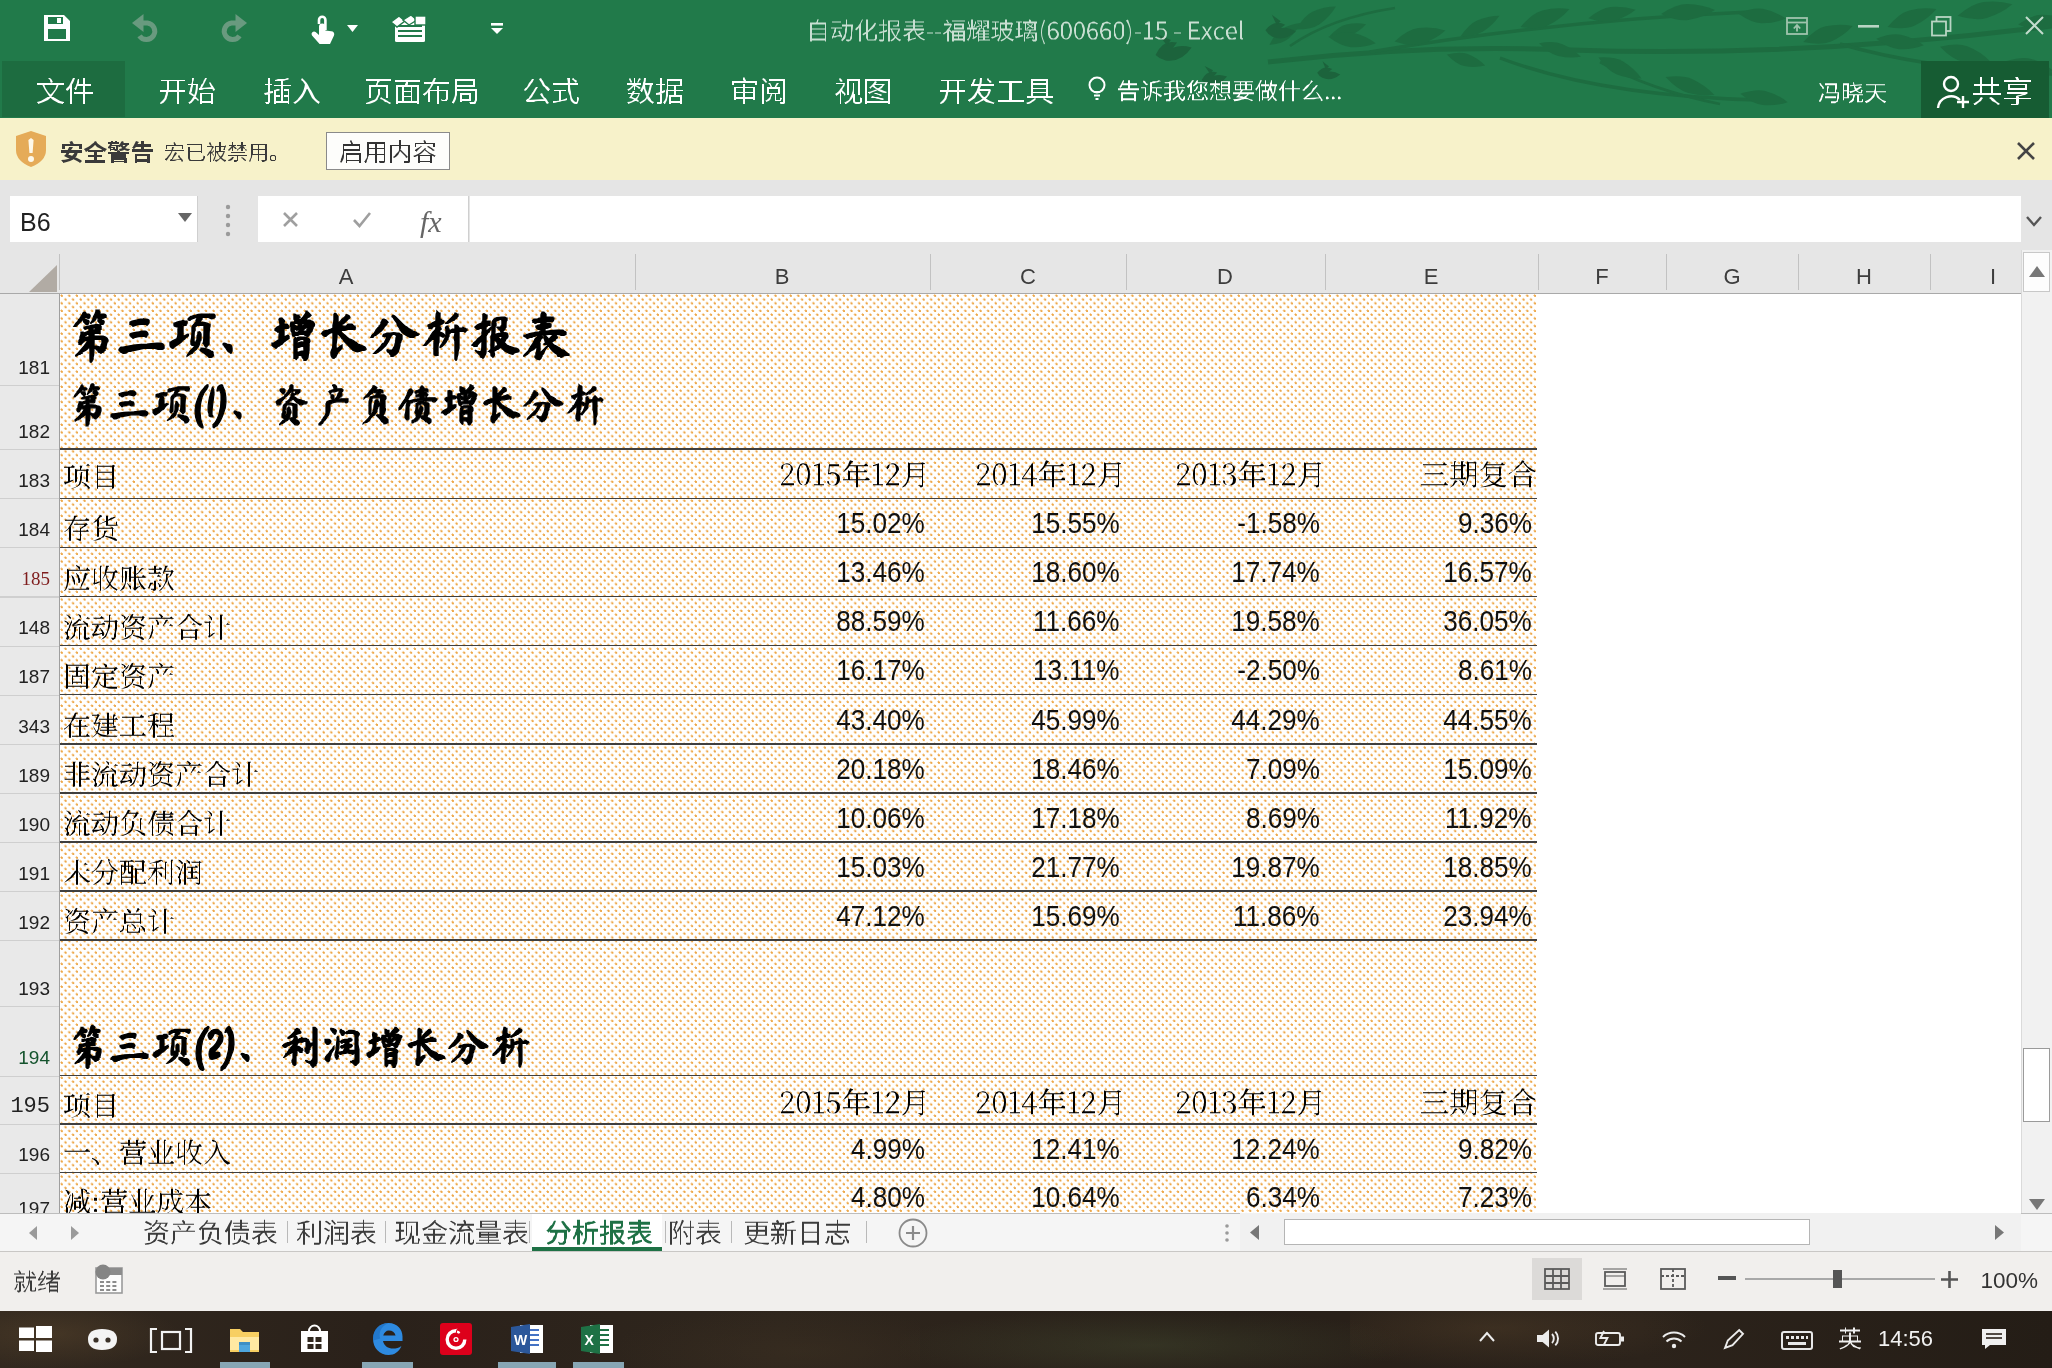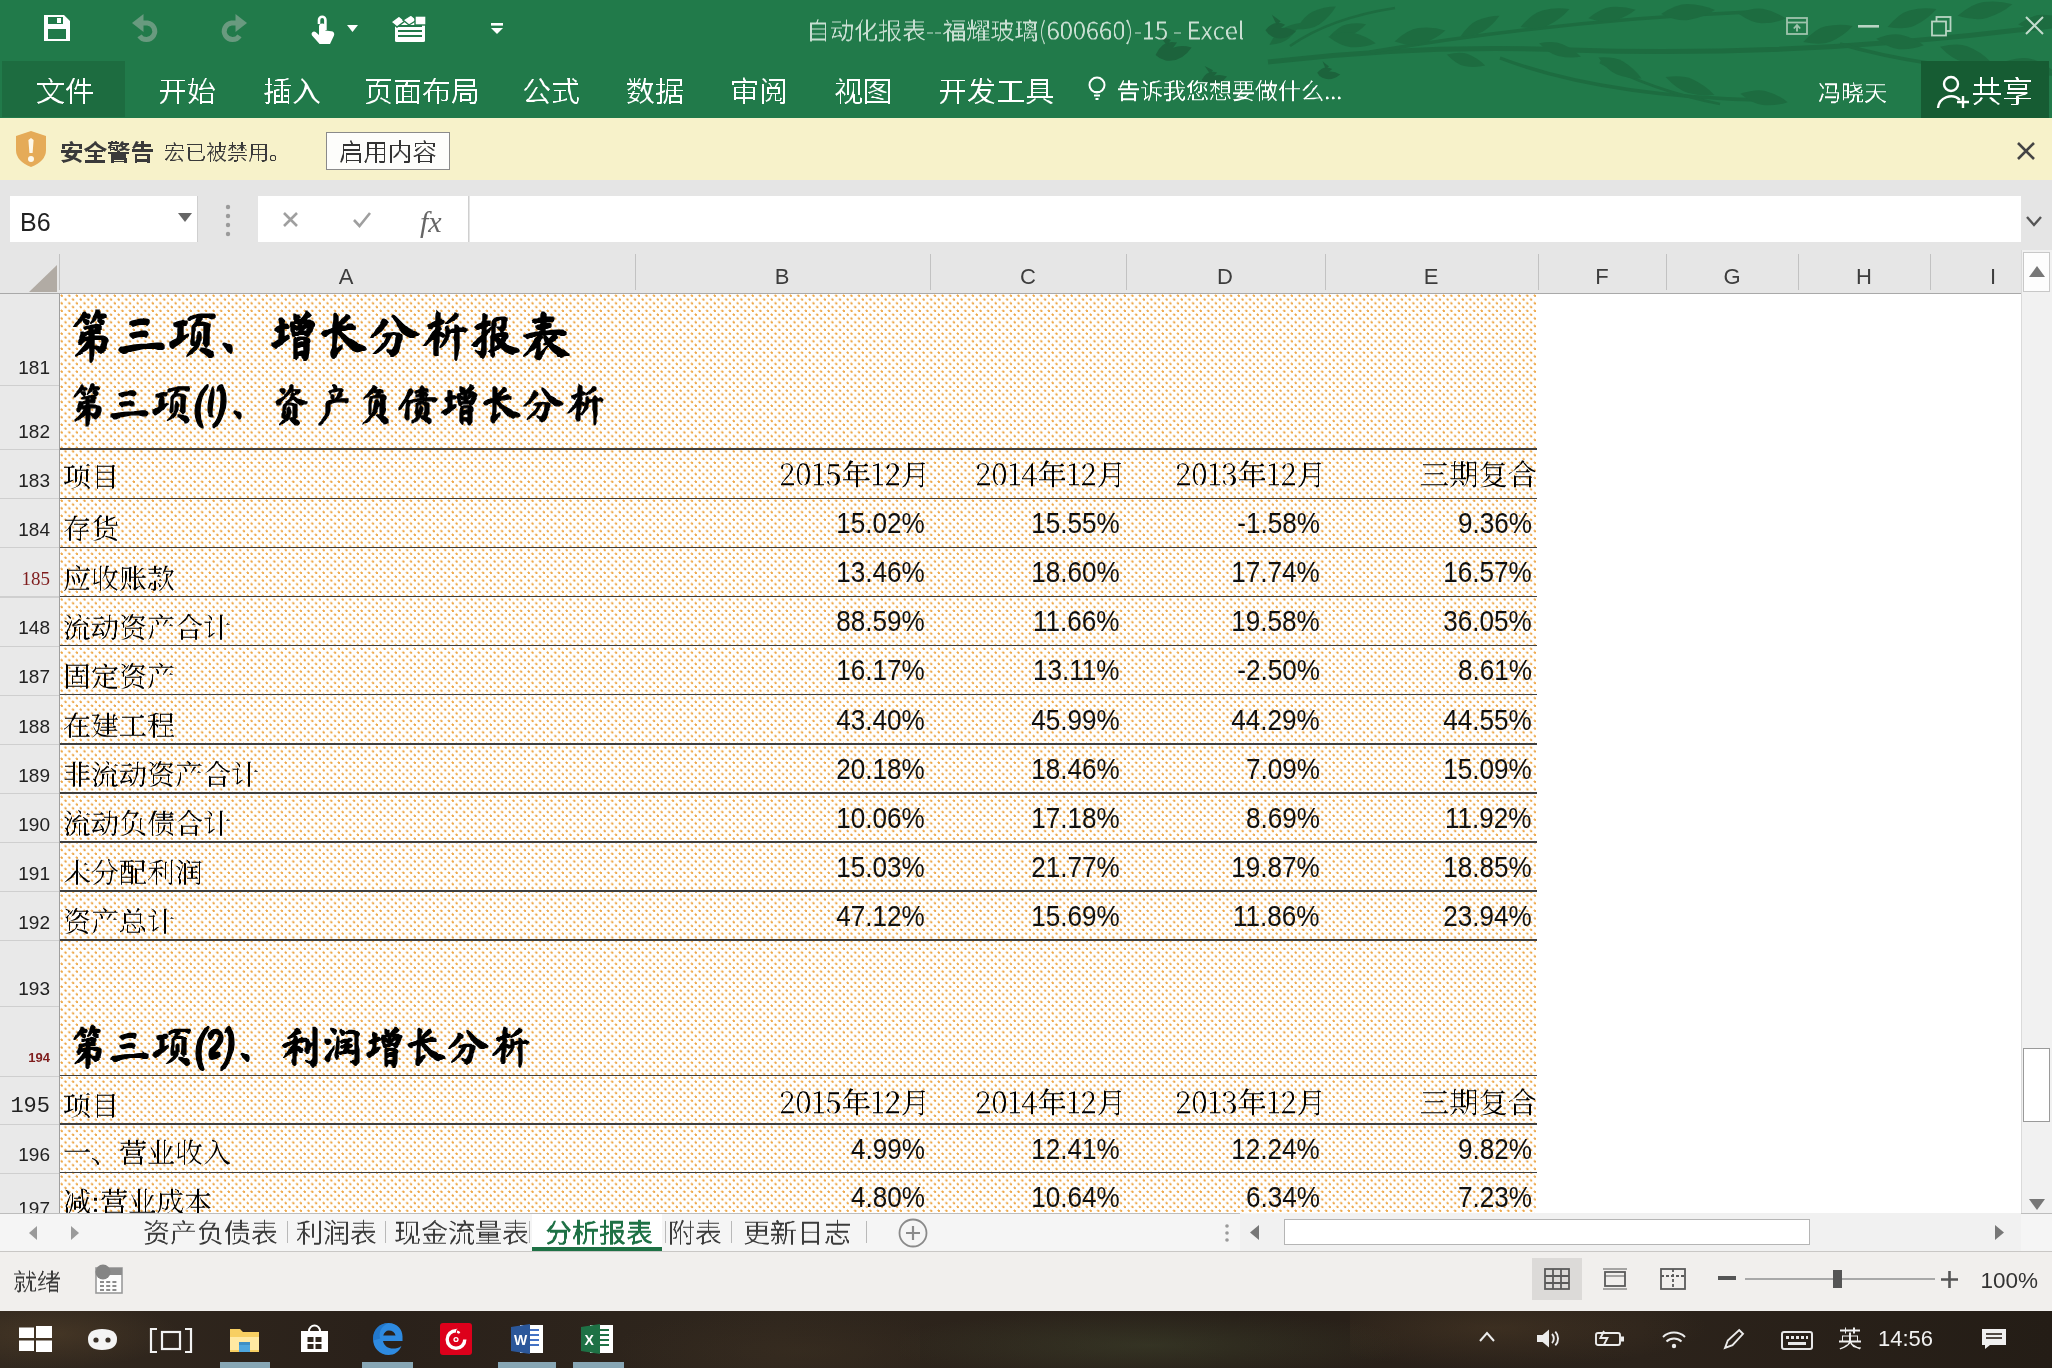--- a/index.html
+++ b/index.html
@@ -236,33 +236,33 @@
 <div style="position:absolute;right:2002px;top:470px;font-family:'Liberation Sans',sans-serif;font-size:19px;font-weight:400;color:#222;line-height:21.8px;white-space:pre">183</div>
 <div style="position:absolute;left:0px;top:547.3px;width:58.5px;height:1.2px;background:#cfcfcf;"></div>
 <div style="position:absolute;right:2002px;top:519.1px;font-family:'Liberation Sans',sans-serif;font-size:19px;font-weight:400;color:#222;line-height:21.8px;white-space:pre">184</div>
 <div style="position:absolute;left:0px;top:596.4px;width:58.5px;height:1.2px;background:#cfcfcf;"></div>
 <div style="position:absolute;right:2002px;top:568.2px;font-family:Liberation Serif, serif;font-size:19px;font-weight:400;color:#7f1d1d;line-height:21.8px;white-space:pre">185</div>
 <div style="position:absolute;left:0px;top:645.5px;width:58.5px;height:1.2px;background:#cfcfcf;"></div>
 <div style="position:absolute;right:2002px;top:617.3px;font-family:'Liberation Sans',sans-serif;font-size:19px;font-weight:400;color:#222;line-height:21.8px;white-space:pre">148</div>
 <div style="position:absolute;left:0px;top:694.6px;width:58.5px;height:1.2px;background:#cfcfcf;"></div>
 <div style="position:absolute;right:2002px;top:666.4px;font-family:'Liberation Sans',sans-serif;font-size:19px;font-weight:400;color:#222;line-height:21.8px;white-space:pre">187</div>
 <div style="position:absolute;left:0px;top:743.7px;width:58.5px;height:1.2px;background:#cfcfcf;"></div>
-<div style="position:absolute;right:2002px;top:715.5px;font-family:'Liberation Sans',sans-serif;font-size:19px;font-weight:400;color:#222;line-height:21.8px;white-space:pre">188</div>
+<div style="position:absolute;right:2002px;top:715.5px;font-family:'Liberation Sans',sans-serif;font-size:19px;font-weight:400;color:#222;line-height:21.8px;white-space:pre">343</div>
 <div style="position:absolute;left:0px;top:792.8px;width:58.5px;height:1.2px;background:#cfcfcf;"></div>
 <div style="position:absolute;right:2002px;top:764.6px;font-family:'Liberation Sans',sans-serif;font-size:19px;font-weight:400;color:#222;line-height:21.8px;white-space:pre">189</div>
 <div style="position:absolute;left:0px;top:841.9px;width:58.5px;height:1.2px;background:#cfcfcf;"></div>
 <div style="position:absolute;right:2002px;top:813.7px;font-family:'Liberation Sans',sans-serif;font-size:19px;font-weight:400;color:#222;line-height:21.8px;white-space:pre">190</div>
 <div style="position:absolute;left:0px;top:891px;width:58.5px;height:1.2px;background:#cfcfcf;"></div>
 <div style="position:absolute;right:2002px;top:862.8px;font-family:'Liberation Sans',sans-serif;font-size:19px;font-weight:400;color:#222;line-height:21.8px;white-space:pre">191</div>
 <div style="position:absolute;left:0px;top:940.1px;width:58.5px;height:1.2px;background:#cfcfcf;"></div>
 <div style="position:absolute;right:2002px;top:911.9px;font-family:'Liberation Sans',sans-serif;font-size:19px;font-weight:400;color:#222;line-height:21.8px;white-space:pre">192</div>
 <div style="position:absolute;left:0px;top:1006px;width:58.5px;height:1.2px;background:#cfcfcf;"></div>
 <div style="position:absolute;right:2002px;top:977.8px;font-family:'Liberation Sans',sans-serif;font-size:19px;font-weight:400;color:#222;line-height:21.8px;white-space:pre">193</div>
 <div style="position:absolute;left:0px;top:1075.5px;width:58.5px;height:1.2px;background:#cfcfcf;"></div>
-<div style="position:absolute;right:2002px;top:1047.3px;font-family:'Liberation Sans',sans-serif;font-size:13px;font-weight:700;color:#7f1d1d;line-height:21.8px;white-space:pre">194</div>
+<div style="position:absolute;right:2002px;top:1047.3px;font-family:'Liberation Sans',sans-serif;font-size:19px;font-weight:400;color:#14532d;line-height:21.8px;white-space:pre">194</div>
 <div style="position:absolute;left:0px;top:1124px;width:58.5px;height:1.2px;background:#cfcfcf;"></div>
 <div style="position:absolute;right:2002px;top:1095.8px;font-family:Liberation Mono, monospace;font-size:22px;font-weight:400;color:#222;line-height:21.8px;white-space:pre">195</div>
 <div style="position:absolute;left:0px;top:1172.5px;width:58.5px;height:1.2px;background:#cfcfcf;"></div>
 <div style="position:absolute;right:2002px;top:1144.3px;font-family:'Liberation Sans',sans-serif;font-size:19px;font-weight:400;color:#222;line-height:21.8px;white-space:pre">196</div>
 <div style="position:absolute;right:2002px;top:1197.8px;font-family:'Liberation Sans',sans-serif;font-size:19px;font-weight:400;color:#222;line-height:21.8px;white-space:pre">197</div>
 <div style="position:absolute;left:59.9px;top:448.4px;width:1477.1px;height:1.6px;background:#3f3f3f;"></div>
 <div style="position:absolute;left:59.9px;top:497.5px;width:1477.1px;height:1.6px;background:#3f3f3f;"></div>
 <div style="position:absolute;left:59.9px;top:546.6px;width:1477.1px;height:1.6px;background:#3f3f3f;"></div>
 <div style="position:absolute;left:59.9px;top:595.7px;width:1477.1px;height:1.6px;background:#3f3f3f;"></div>
 <div style="position:absolute;left:59.9px;top:644.8px;width:1477.1px;height:1.6px;background:#3f3f3f;"></div>

